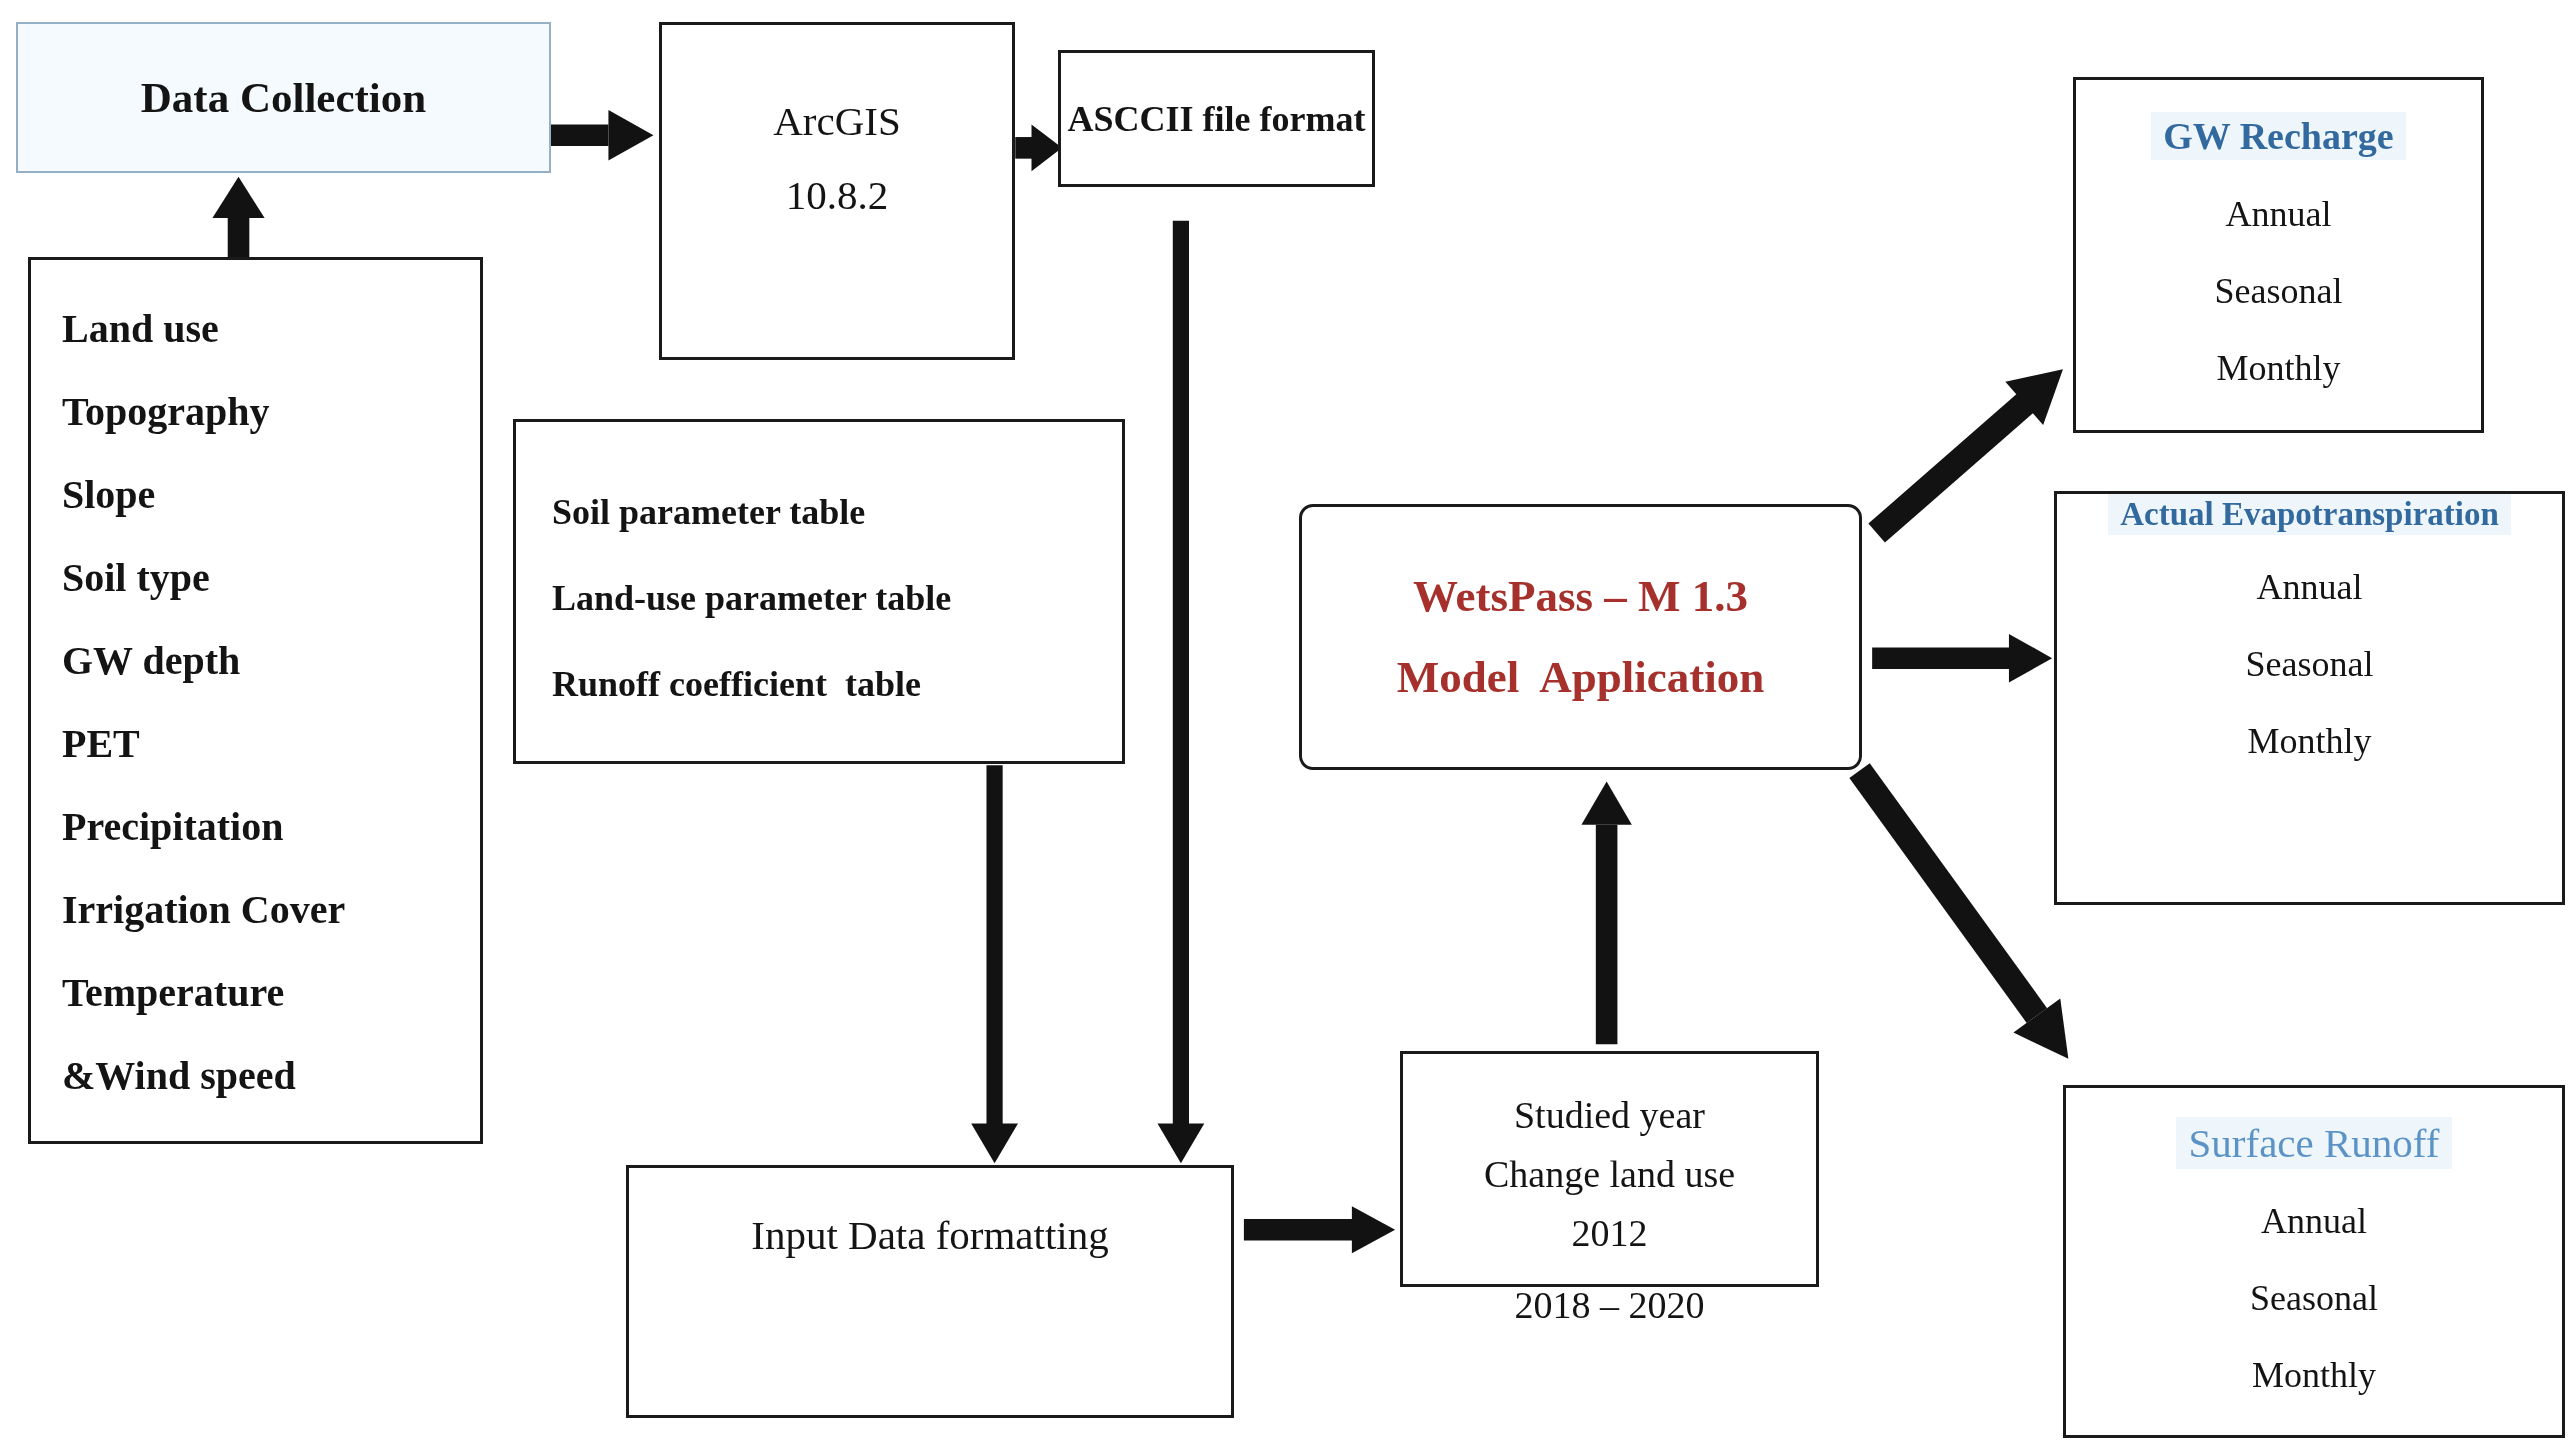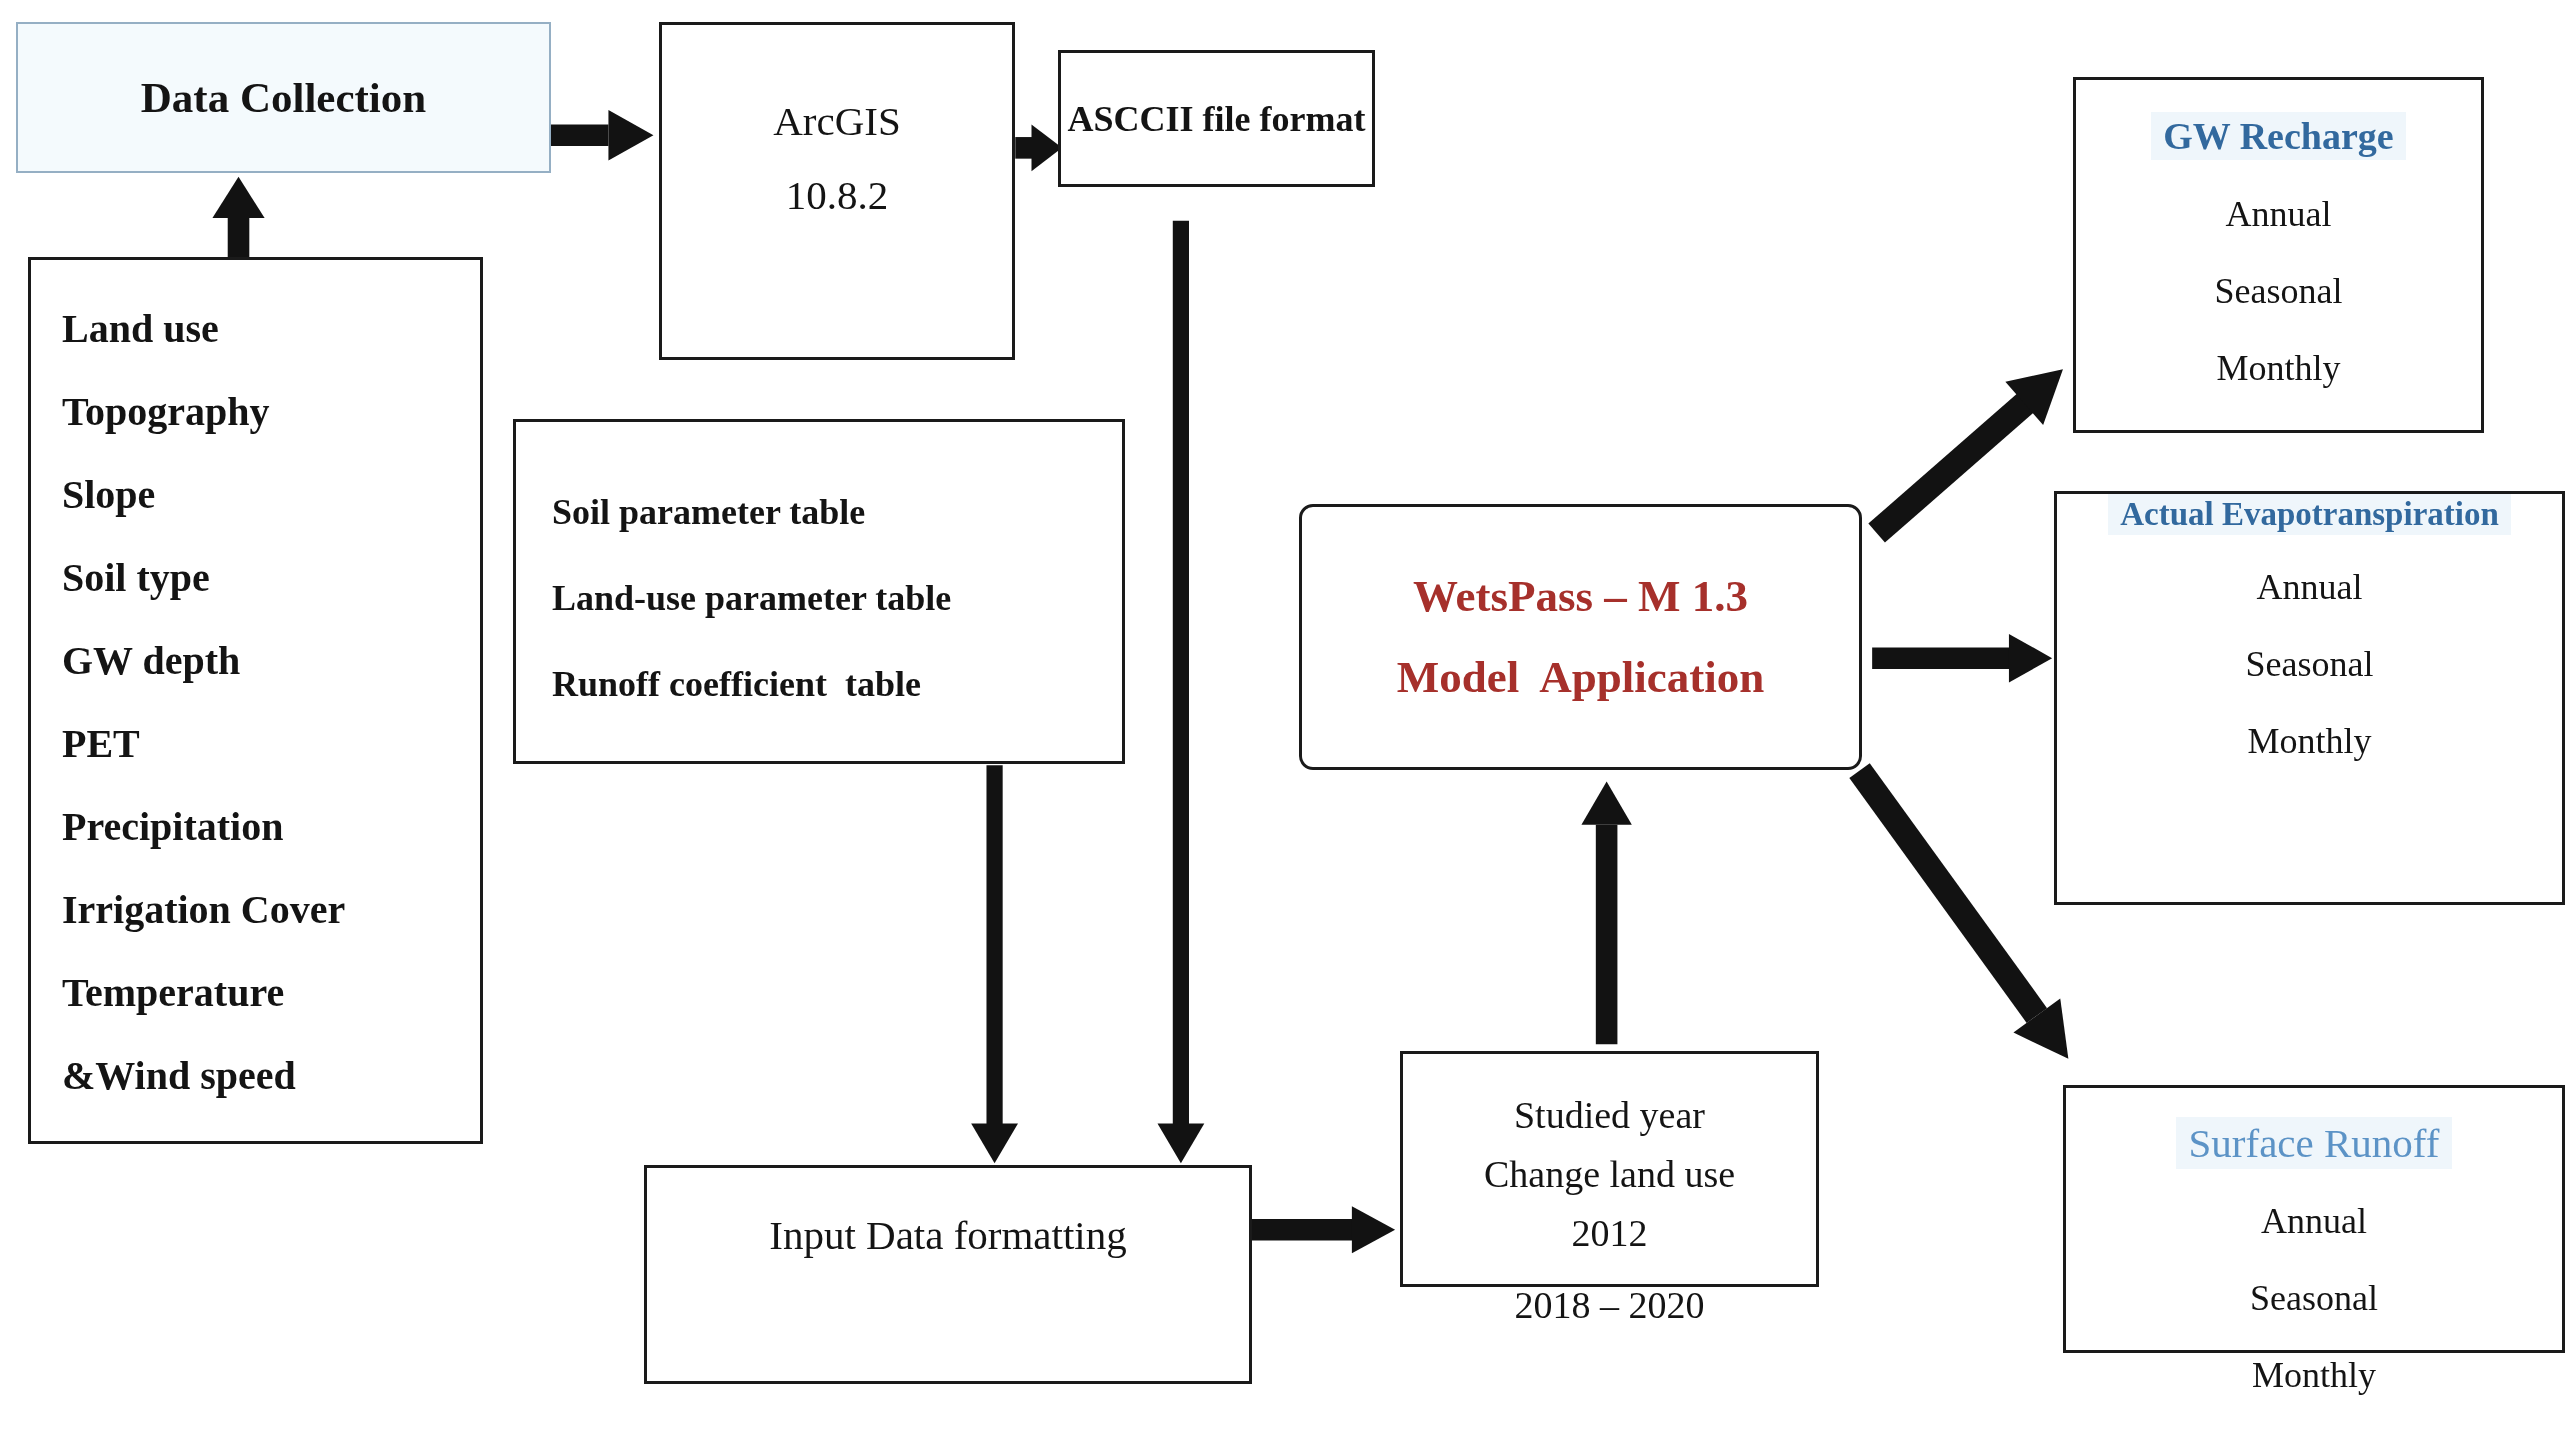--- a/index.html
+++ b/index.html
@@ -106,21 +106,21 @@
   <div class="box ascii center" style="left:1058px;top:50px;width:317px;height:137px;">
     <span>ASCCII file format</span>
   </div>
 
   <div class="box tables" style="left:513px;top:419px;width:612px;height:345px;">
     <div class="li">Soil parameter table</div>
     <div class="li">Land-use parameter table</div>
     <div class="li">Runoff coefficient  table</div>
   </div>
 
-  <div class="box formatting center" style="left:644px;top:1165px;width:608px;height:219px;text-align:center;">
+  <div class="box formatting center" style="left:626px;top:1165px;width:608px;height:253px;text-align:center;">
     <span>Input Data formatting</span>
   </div>
 
   <div class="box studied center" style="left:1400px;top:1051px;width:419px;height:236px;">
     <div>Studied year</div>
     <div>Change land use</div>
     <div>2012</div>
     <div class="l4">2018 – 2020</div>
   </div>
 
@@ -136,21 +136,21 @@
     <div class="item">Monthly</div>
   </div>
 
   <div class="box outbox aet center" style="left:2054px;top:491px;width:511px;height:414px;">
     <div class="btitle">Actual Evapotranspiration</div>
     <div class="item">Annual</div>
     <div class="item">Seasonal</div>
     <div class="item">Monthly</div>
   </div>
 
-  <div class="box outbox runoff center" style="left:2063px;top:1085px;width:502px;height:268px;">
+  <div class="box outbox runoff center" style="left:2063px;top:1085px;width:502px;height:353px;">
     <div class="btitle">Surface Runoff</div>
     <div class="item">Annual</div>
     <div class="item">Seasonal</div>
     <div class="item">Monthly</div>
   </div>
 
 </div>
 
 
 </body></html>

